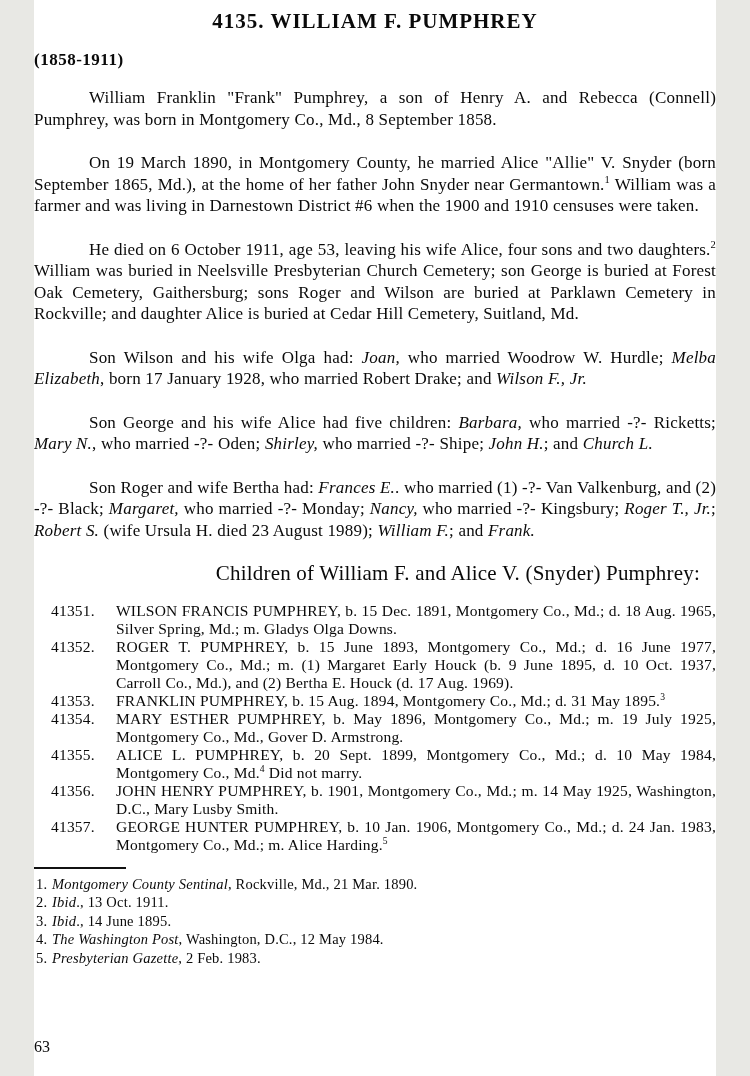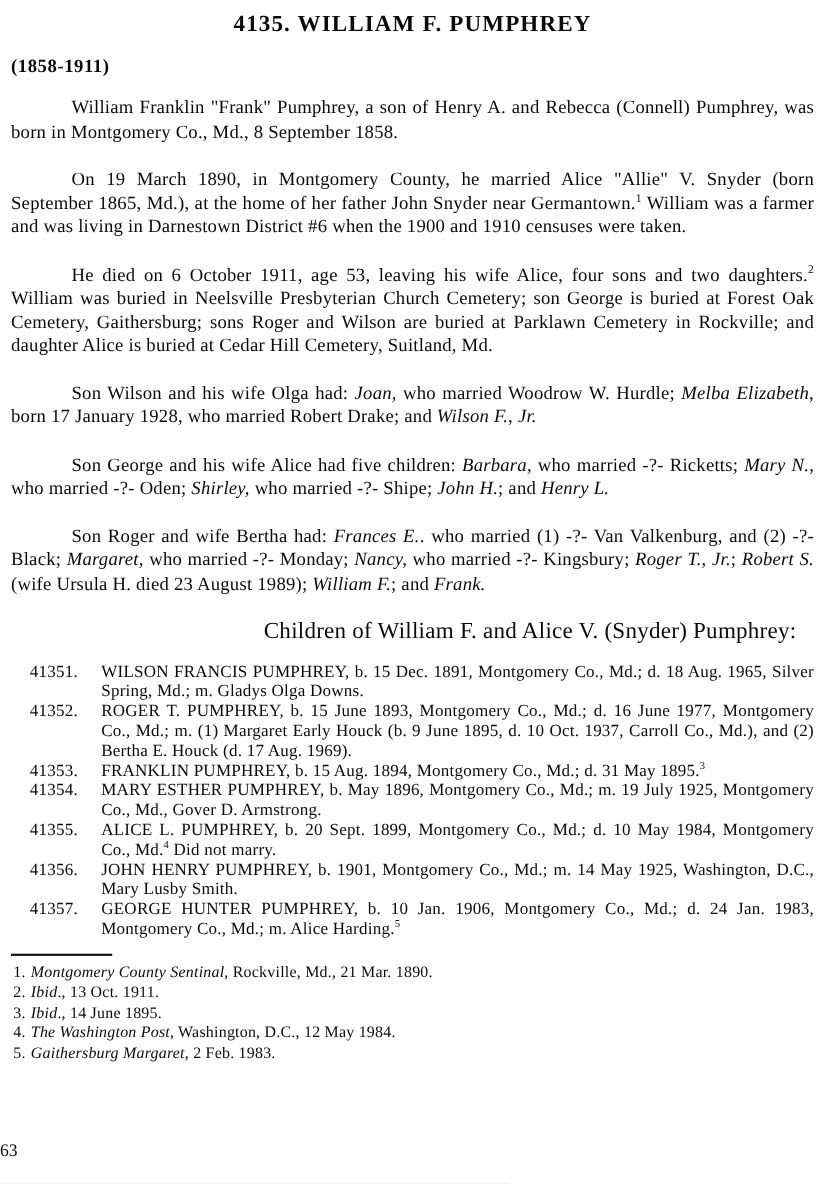--- a/index.html
+++ b/index.html
@@ -1,26 +1,26 @@
 <!DOCTYPE html>
 <html><head>
 <meta charset="utf-8">
 <style>
   * { margin: 0; padding: 0; box-sizing: border-box; }
   html, body { background: #e8e8e4; }
   body { font-family: "Liberation Serif", "DejaVu Serif", serif; }
   .page {
     position: relative;
-    width: 750px;
+    width: 682px;
     height: 1076px;
     margin: 0 auto;
     background: #ffffff;
     color: #0a0a0a;
     overflow: hidden;
-    padding: 0 10px;
+    padding: 0 0;
   }
   .article-title {
     margin-top: 8px;
     text-align: center;
     font-size: 21px;
     font-weight: bold;
     letter-spacing: 1px;
     line-height: 26px;
   }
   .article-years {
@@ -93,21 +93,21 @@
 
 <div class="page">
 
   <h1 class="article-title">4135. WILLIAM F. PUMPHREY</h1>
   <h2 class="article-years">(1858-1911)</h2>
 
   <p class="body-para first"><span>William Franklin "Frank" Pumphrey, a son of Henry A. and Rebecca (Connell) Pumphrey, was born in Montgomery Co., Md., 8 September 1858.</span></p>
   <p class="body-para"><span>On 19 March 1890, in Montgomery County, he married Alice "Allie" V. Snyder (born September 1865, Md.), at the home of her father John Snyder near Germantown.</span><sup>1</sup><span> William was a farmer and was living in Darnestown District #6 when the 1900 and 1910 censuses were taken.</span></p>
   <p class="body-para"><span>He died on 6 October 1911, age 53, leaving his wife Alice, four sons and two daughters.</span><sup>2</sup><span> William was buried in Neelsville Presbyterian Church Cemetery; son George is buried at Forest Oak Cemetery, Gaithersburg; sons Roger and Wilson are buried at Parklawn Cemetery in Rockville; and daughter Alice is buried at Cedar Hill Cemetery, Suitland, Md.</span></p>
   <p class="body-para"><span>Son Wilson and his wife Olga had: </span><span class="it">Joan,</span><span> who married Woodrow W. Hurdle; </span><span class="it">Melba Elizabeth</span><span>, born 17 January 1928, who married Robert Drake; and </span><span class="it">Wilson F., Jr.</span></p>
-  <p class="body-para"><span>Son George and his wife Alice had five children: </span><span class="it">Barbara,</span><span> who married -?- Ricketts; </span><span class="it">Mary N.</span><span>, who married -?- Oden; </span><span class="it">Shirley,</span><span> who married -?- Shipe; </span><span class="it">John H.</span><span>; and </span><span class="it">Henry L.</span></p>
+  <p class="body-para"><span>Son George and his wife Alice had five children: </span><span class="it">Barbara,</span><span> who married -?- Ricketts; </span><span class="it">Mary N.</span><span>, who married -?- Oden; </span><span class="it">Shirley,</span><span> who married -?- Shipe; </span><span class="it">John H.</span><span>; and </span><span class="it">Church L.</span></p>
   <p class="body-para"><span>Son Roger and wife Bertha had: </span><span class="it">Frances E.</span><span>. who married (1) -?- Van Valkenburg, and (2) -?- Black; </span><span class="it">Margaret,</span><span> who married -?- Monday; </span><span class="it">Nancy,</span><span> who married -?- Kingsbury; </span><span class="it">Roger T., Jr.</span><span>; </span><span class="it">Robert S.</span><span> (wife Ursula H. died 23 August 1989); </span><span class="it">William F.</span><span>; and </span><span class="it">Frank.</span></p>
 
   <p class="children-heading">Children of William F. and Alice V. (Snyder) Pumphrey:</p>
 
   <div class="child-list">
     <div class="child-entry">
       <span class="entry-num">41351.</span><span class="entry-text"><span>WILSON FRANCIS PUMPHREY, b. 15 Dec. 1891, Montgomery Co., Md.; d. 18 Aug. 1965, Silver Spring, Md.; m. Gladys Olga Downs.</span></span>
     </div>
     <div class="child-entry">
       <span class="entry-num">41352.</span><span class="entry-text"><span>ROGER T. PUMPHREY, b. 15 June 1893, Montgomery Co., Md.; d. 16 June 1977, Montgomery Co., Md.; m. (1) Margaret Early Houck (b. 9 June 1895, d. 10 Oct. 1937, Carroll Co., Md.), and (2) Bertha E. Houck (d. 17 Aug. 1969).</span></span>
@@ -138,19 +138,19 @@
     <div class="footnote">
       <span class="fn-num">2.</span><span class="fn-text"><span class="it">Ibid</span><span>., 13 Oct. 1911.</span></span>
     </div>
     <div class="footnote">
       <span class="fn-num">3.</span><span class="fn-text"><span class="it">Ibid</span><span>., 14 June 1895.</span></span>
     </div>
     <div class="footnote">
       <span class="fn-num">4.</span><span class="fn-text"><span class="it">The Washington Post</span><span>, Washington, D.C., 12 May 1984.</span></span>
     </div>
     <div class="footnote">
-      <span class="fn-num">5.</span><span class="fn-text"><span class="it">Gaithersburg Margaret</span><span>, 2 Feb. 1983.</span></span>
+      <span class="fn-num">5.</span><span class="fn-text"><span class="it">Presbyterian Gazette</span><span>, 2 Feb. 1983.</span></span>
     </div>
   </div>
 
   <div class="page-number">63</div>
 
 </div>
 
 </body></html>

